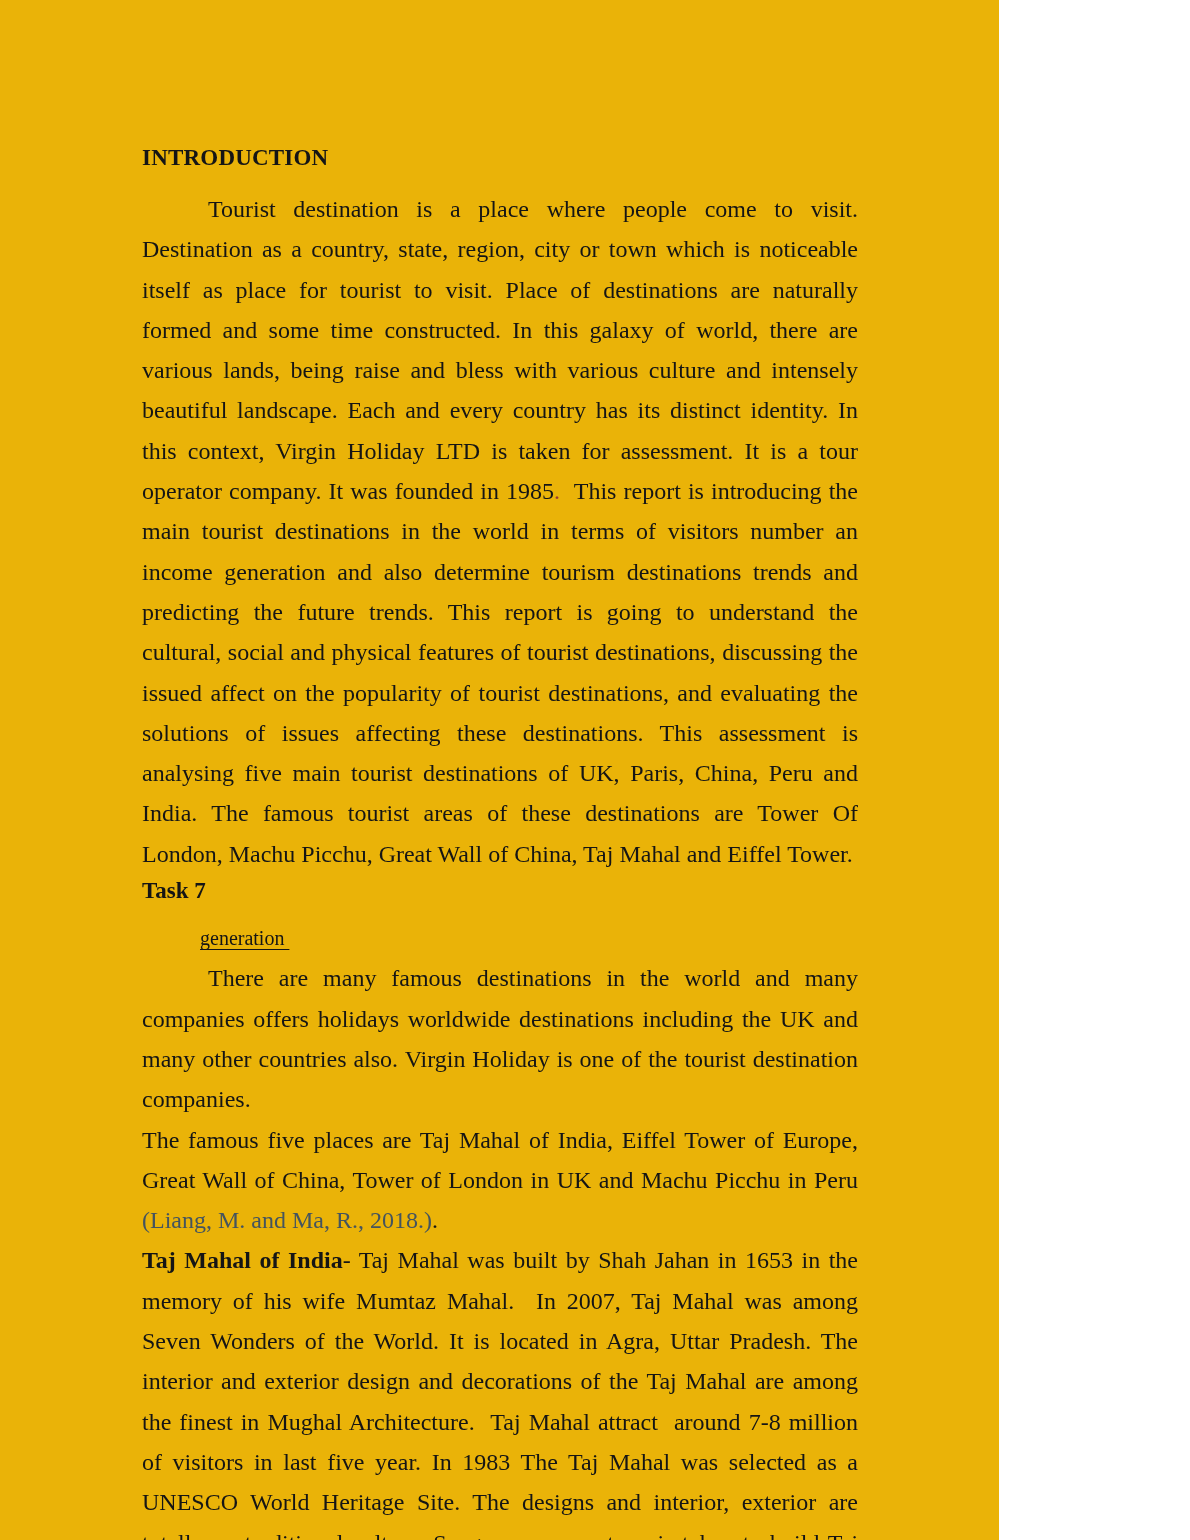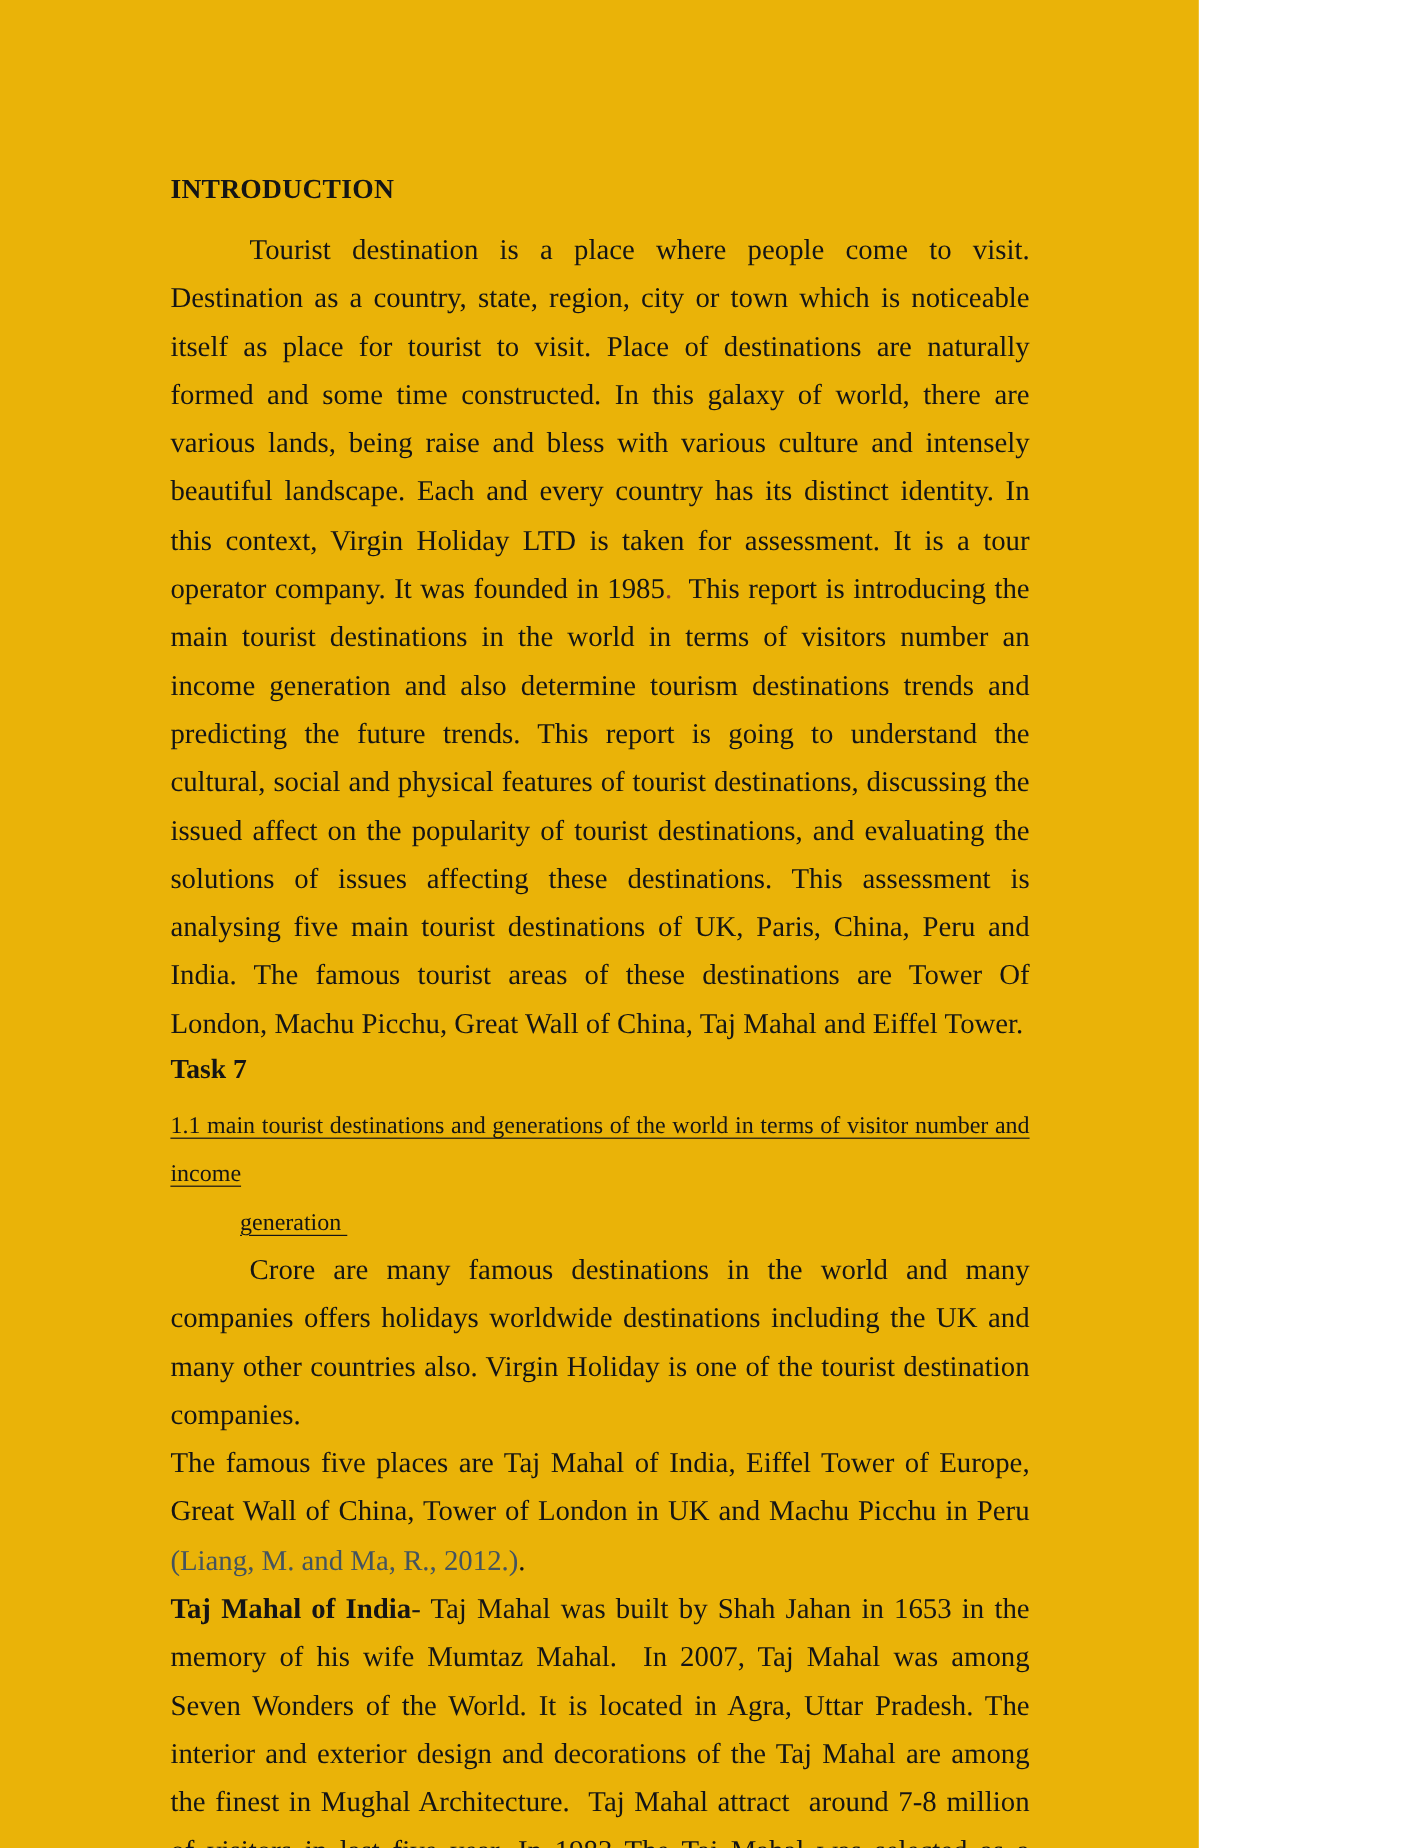--- a/index.html
+++ b/index.html
@@ -66,26 +66,25 @@
 <div class="page">
   <div class="content">
 
     <h1 class="doc-h1">INTRODUCTION</h1>
 
     <p class="body indent"><span>Tourist destination is a place where people come to visit. Destination as a country, state, region, city or town which is noticeable itself as place for tourist to visit. Place of destinations are naturally formed and some time constructed. In this galaxy of world, there are various lands, being raise and bless with various culture and intensely beautiful landscape. Each and every country has its distinct identity. In this context, Virgin Holiday LTD is taken for assessment. It is a tour operator company. It was founded in 1985</span><span class="red">.</span><span>&nbsp; This report is introducing the main tourist destinations in the world in terms of visitors number an income generation and also determine tourism destinations trends and predicting the future trends. This report is going to understand the cultural, social and physical features of tourist destinations, discussing the issued affect on the popularity of tourist destinations, and evaluating the solutions of issues affecting these destinations. This assessment is analysing five main tourist destinations of UK, Paris, China, Peru and India. The famous tourist areas of these destinations are Tower Of London, Machu Picchu, Great Wall of China, Taj Mahal and Eiffel Tower.</span></p>
 
     <h2 class="doc-h2">Task 7</h2>
 
     <div class="subheading">
-      <span class="u line1">1.1 main tourist destinations and generations of the world in terms of visitor number and income</span>
       <span class="line2"><span class="u">generation&nbsp;</span></span>
     </div>
 
-    <p class="body indent">Crore are many famous destinations in the world and many companies offers holidays worldwide destinations including the UK and many other countries also. Virgin Holiday is one of the tourist destination companies.</p>
+    <p class="body indent">There are many famous destinations in the world and many companies offers holidays worldwide destinations including the UK and many other countries also. Virgin Holiday is one of the tourist destination companies.</p>
 
-    <p class="body"><span>The famous five places are Taj Mahal of India, Eiffel Tower of Europe, Great Wall of China, Tower of London in UK and Machu Picchu in Peru </span><span class="cite">(Liang, M. and Ma, R., 2012.)</span><span>.</span></p>
+    <p class="body"><span>The famous five places are Taj Mahal of India, Eiffel Tower of Europe, Great Wall of China, Tower of London in UK and Machu Picchu in Peru </span><span class="cite">(Liang, M. and Ma, R., 2018.)</span><span>.</span></p>
 
     <p class="body"><b class="lead">Taj Mahal of India</b><span>- Taj Mahal was built by Shah Jahan in 1653 in the memory of his wife Mumtaz Mahal.&nbsp; In 2007, Taj Mahal was among Seven Wonders of the World. It is located in Agra, Uttar Pradesh. The interior and exterior design and decorations of the Taj Mahal are among the finest in Mughal Architecture.&nbsp; Taj Mahal attract&nbsp; around 7-8 million of visitors in last five year. In 1983 The Taj Mahal was selected as a UNESCO World Heritage Site. The designs and interior, exterior are totally on traditional culture. Sang-mar mar - stone is taken to build Taj Mahal, which has special quality of its whiteness. The bodies of Shah Jahan and Mumtaz were buried in the centred place of Taj Mahal.&nbsp; The revenue of Taj 75 Crore in last 3 years </span><span class="cite">(Silva, M. and Costa, R., 2018)</span><span>.</span></p>
 
   </div>
 
   <div class="pagenum">1</div>
 </div>
 
 </body></html>

